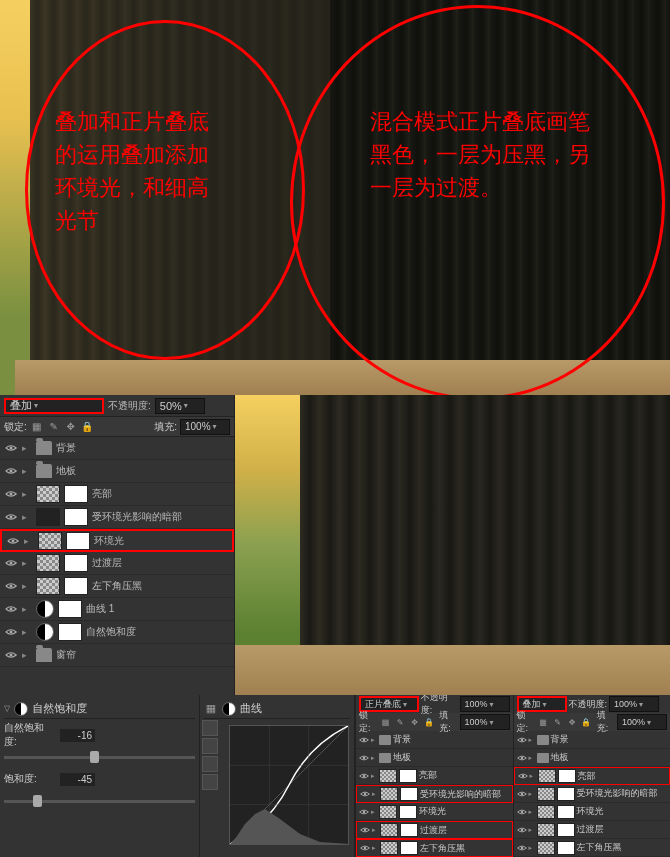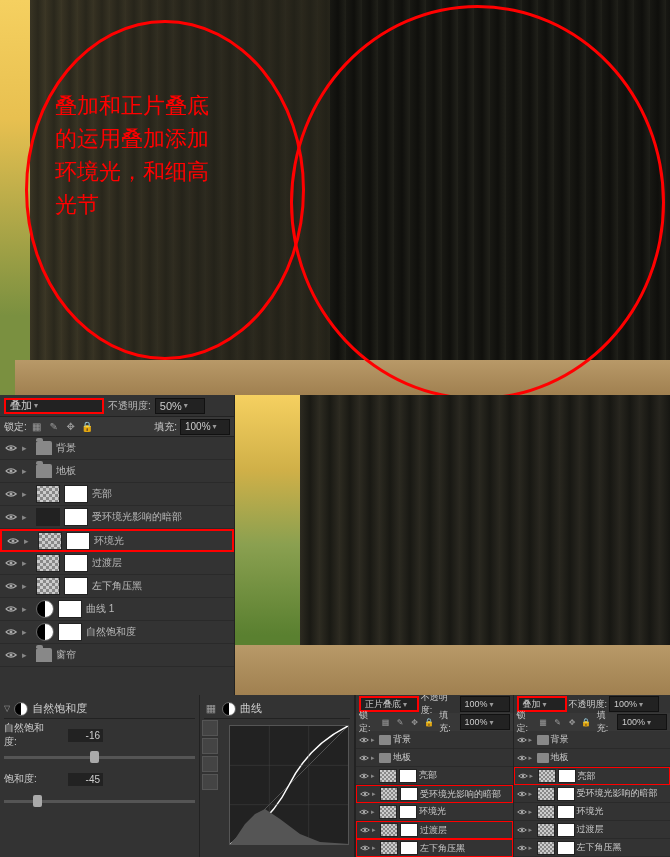--- a/index.html
+++ b/index.html
@@ -9,21 +9,21 @@
 .floor { position: absolute; bottom: 0; left: 15px; right: 0; height: 35px; background: linear-gradient(to bottom, #b89968, #a08050); }
 .stadium-left { position: absolute; left: 0; top: 0; width: 30px; height: 100%; background: linear-gradient(to bottom, #f5d060 0%, #e8c050 30%, #7a9040 80%); }
 .curtain { position: absolute; top: 0; bottom: 35px; background: repeating-linear-gradient(90deg, rgba(60,55,40,0.6) 0px, rgba(40,38,28,0.8) 8px, rgba(70,65,48,0.5) 16px); }
 .curtain1 { left: 30px; width: 300px; }
 .curtain2 { left: 330px; width: 340px; background: repeating-linear-gradient(90deg, rgba(25,25,20,0.9) 0px, rgba(15,15,12,0.95) 8px, rgba(35,35,28,0.85) 16px); }
 
 .red-circle { position: absolute; border: 3px solid #ff0000; border-radius: 50%; }
 .circle1 { left: 25px; top: 20px; width: 280px; height: 340px; }
 .circle2 { left: 290px; top: 5px; width: 375px; height: 395px; }
 .red-text { position: absolute; color: #ff0000; font-size: 22px; line-height: 1.5; font-weight: normal; }
-.text1 { left: 55px; top: 89px; width: 170px; }
+.text1 { left: 55px; top: 105px; width: 170px; }
 .text2 { left: 370px; top: 105px; width: 230px; }
 
 .panel-area { display: flex; height: 300px; }
 .layers-panel { width: 235px; background: #333; border-right: 1px solid #222; }
 .blend-row { display: flex; align-items: center; height: 22px; padding: 2px 4px; gap: 4px; border-bottom: 1px solid #222; }
 .dropdown { background: #222; border: 1px solid #111; padding: 1px 4px; height: 16px; display: flex; align-items: center; gap: 2px; color: #ccc; min-width: 50px; }
 .dropdown.red-box { border: 2px solid #ff0000; }
 .lock-row { display: flex; align-items: center; height: 20px; padding: 2px 4px; gap: 3px; border-bottom: 1px solid #222; background: #383838; font-size: 10px; }
 .lock-icon { width: 14px; height: 14px; display: inline-flex; align-items: center; justify-content: center; color: #999; }
 
@@ -42,21 +42,21 @@
 .group-icon::before { content: ''; position: absolute; top: -3px; left: 0; width: 7px; height: 3px; background: #888; border-radius: 2px 2px 0 0; }
 
 .preview-image { flex: 1; position: relative; background: linear-gradient(to right, #2a2618 0%, #151510 40%, #0a0a0a 100%); }
 .preview-stadium { position: absolute; left: 0; top: 0; width: 65px; height: 100%; background: linear-gradient(to bottom, #f5d060 0%, #d0b048 25%, #8aa050 50%, #5a8030 80%); }
 .preview-floor { position: absolute; bottom: 0; left: 0; right: 0; height: 50px; background: linear-gradient(to bottom, #b89968, #a08050); }
 .preview-curtain { position: absolute; top: 0; bottom: 50px; left: 65px; right: 0; background: repeating-linear-gradient(90deg, rgba(50,48,38,0.7) 0px, rgba(25,25,20,0.85) 10px, rgba(55,52,42,0.65) 20px); }
 
 .bottom-area { display: flex; height: 162px; background: #333; }
 .vibrance-panel { width: 200px; padding: 4px; border-right: 1px solid #222; }
 .panel-header { display: flex; align-items: center; gap: 4px; height: 20px; border-bottom: 1px solid #222; margin-bottom: 6px; }
-.slider-row { display: flex; align-items: center; height: 20px; gap: 14px; margin-bottom: 2px; }
+.slider-row { display: flex; align-items: center; height: 20px; gap: 6px; margin-bottom: 2px; }
 .slider-label { width: 50px; font-size: 10px; }
 .slider-track { flex: 1; height: 3px; background: #555; position: relative; }
 .slider-handle { position: absolute; width: 9px; height: 12px; background: #aaa; top: -5px; border-radius: 2px; }
 .slider-value { width: 35px; text-align: right; font-size: 10px; background: #222; padding: 1px 3px; }
 
 .curves-panel { width: 155px; padding: 4px; border-right: 1px solid #222; }
 .curves-graph { width: 120px; height: 120px; background: #222; border: 1px solid #555; position: relative; margin-left: 25px; }
 .curves-diag { position: absolute; width: 100%; height: 100%; }
 .curves-tools { position: absolute; left: 2px; top: 25px; width: 18px; }
 .curves-tool { width: 16px; height: 16px; background: #444; margin-bottom: 2px; border: 1px solid #555; }
@@ -81,20 +81,21 @@
 <body>
 
 <div class="main-image">
   <div class="stadium-left"></div>
   <div class="curtain curtain1"></div>
   <div class="curtain curtain2"></div>
   <div class="floor"></div>
   <div class="red-circle circle1"></div>
   <div class="red-circle circle2"></div>
   <div class="red-text text1">叠加和正片叠底的运用叠加添加环境光，和细高光节</div>
+  <div class="red-text text2">混合模式正片叠底画笔黑色，一层为压黑，另一层为过渡。</div>
 </div>
 
 <div class="panel-area">
   <div class="layers-panel">
     <div class="blend-row">
       <div class="dropdown red-box" style="width:100px;">
         <span>叠加</span>
         <span class="chevron">▾</span>
       </div>
       <span class="label-text">不透明度:</span>

